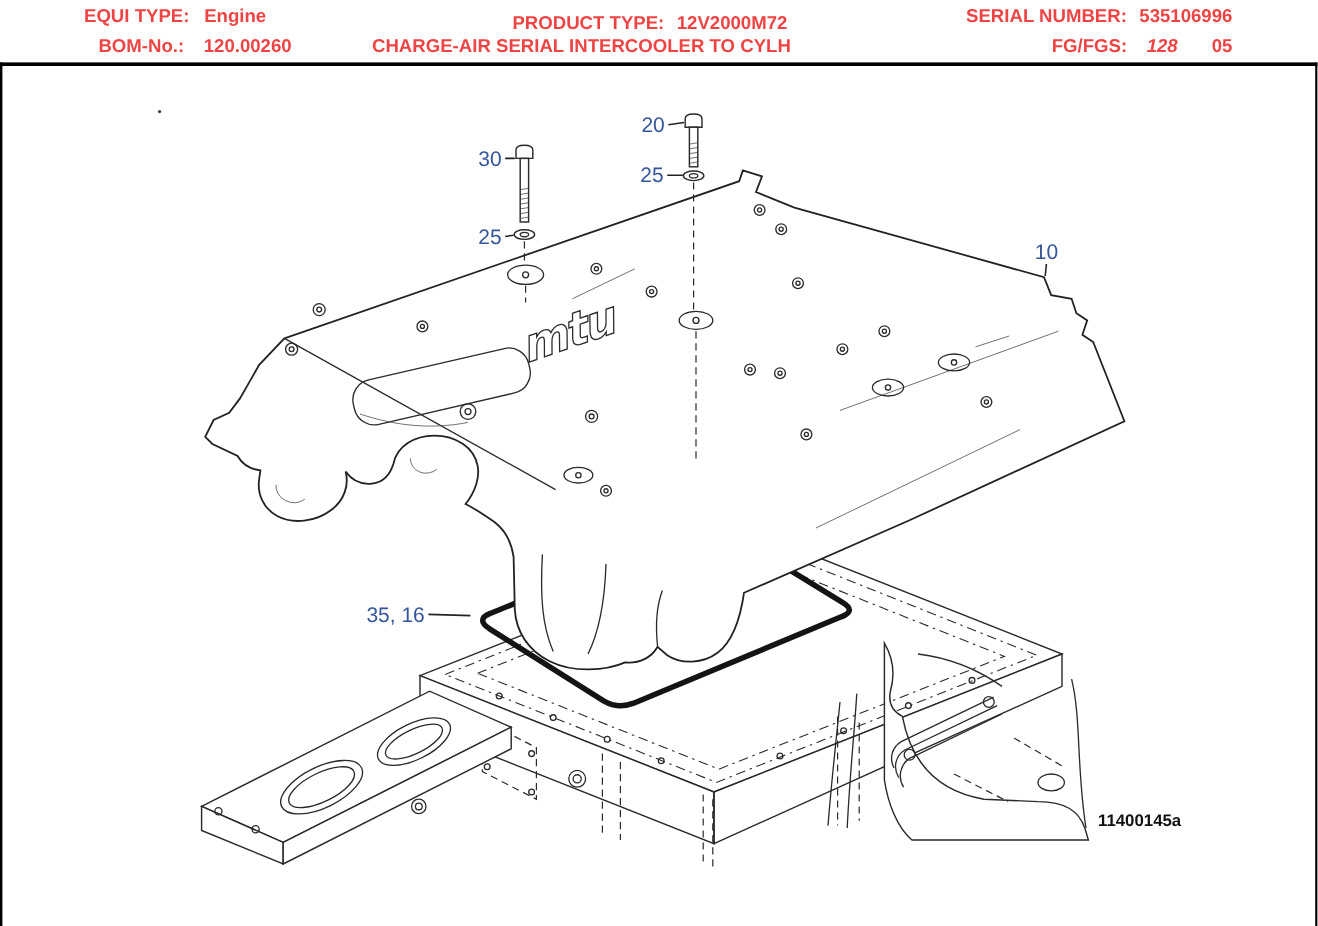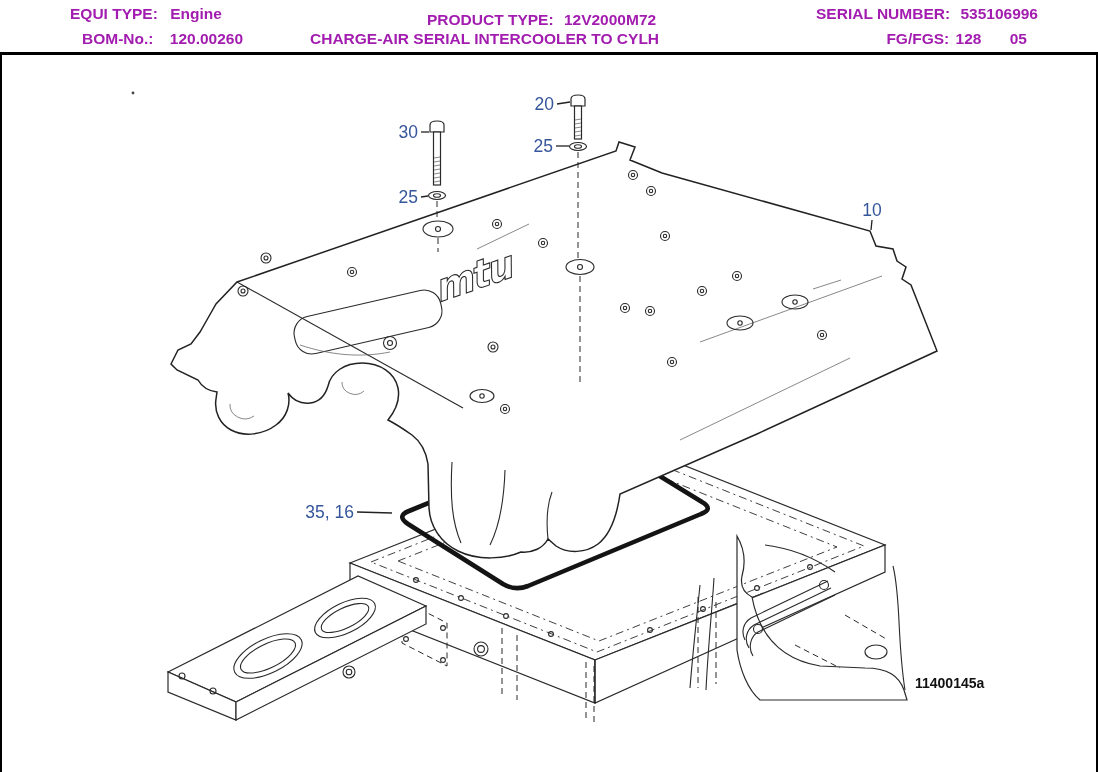--- a/index.html
+++ b/index.html
@@ -1,18 +1,18 @@
 <!DOCTYPE html>
 <html><head>
 <meta charset="utf-8">
 <style>
   html,body{margin:0;padding:0;background:#fff;}
   body{width:1098px;height:772px;position:relative;overflow:hidden;
        font-family:"Liberation Sans", sans-serif;color:#111;}
-  .hdr-text{position:absolute;font-size:15.5px;font-weight:bold;white-space:nowrap;color:#a21caf;}
+  .hdr-text{position:absolute;font-size:15.5px;font-weight:bold;white-space:nowrap;color:#ef4444;}
   #divider{position:absolute;left:0;top:52px;width:1098px;height:3px;background:#000;}
   #frame-left{position:absolute;left:0;top:52px;width:2px;height:720px;background:#000;}
   #frame-right{position:absolute;right:0;top:52px;width:2px;height:720px;background:#000;}
   #drawing{position:absolute;left:0;top:55px;}
   svg text.callout{font-family:"Liberation Sans",sans-serif;font-size:17.5px;}
   svg text.figid{font-family:"Liberation Sans",sans-serif;font-size:14px;font-weight:bold;fill:#111;}
   svg text.logo{font-family:"DejaVu Sans",sans-serif;font-size:38px;font-weight:bold;font-style:italic;
                 fill:#ffffff;stroke:#2a2a2a;stroke-width:1.1px;letter-spacing:-2px;}
   .ln{fill:none;stroke:#2a2a2a;stroke-width:1.1;}
   .lnf{fill:#ffffff;stroke:#2a2a2a;stroke-width:1.2;}
@@ -26,32 +26,32 @@
 
 <div>
   <div class="hdr-text" style="left:70px;top:5px;">
     <span>EQUI TYPE:</span>
     <span style="margin-left:8px;">Engine</span>
   </div>
   <div class="hdr-text" style="left:385px;top:11px;margin-left:42px;">
     <span>PRODUCT TYPE:</span>
     <span style="margin-left:6px;">12V2000M72</span>
   </div>
-  <div class="hdr-text" style="right:60px;top:5px;text-align:center;">
+  <div class="hdr-text" style="right:71px;top:5px;text-align:center;">
     <span>SERIAL NUMBER:</span>
     <span style="margin-left:6px;">535106996</span>
   </div>
   <div class="hdr-text" style="left:82px;top:30px;">
     <span>BOM-No.:</span>
     <span style="margin-left:12px;">120.00260</span>
   </div>
   <div class="hdr-text" style="left:310px;top:30px;">CHARGE-AIR SERIAL INTERCOOLER TO CYLH</div>
   <div class="hdr-text" style="right:71px;top:30px;text-align:right;">
     <span>FG/FGS:</span>
-    <span style="margin-left:2px;">128</span>
+    <span style="margin-left:12px;font-style:italic;">128</span>
     <span style="margin-left:24px;margin-top:24px;">05</span>
   </div>
   <div id="divider"></div>
 </div>
 
 <div id="frame-left"></div>
 <div id="frame-right"></div>
 
 <svg id="drawing" width="1098" height="717" viewBox="0 55 1098 717">
 

